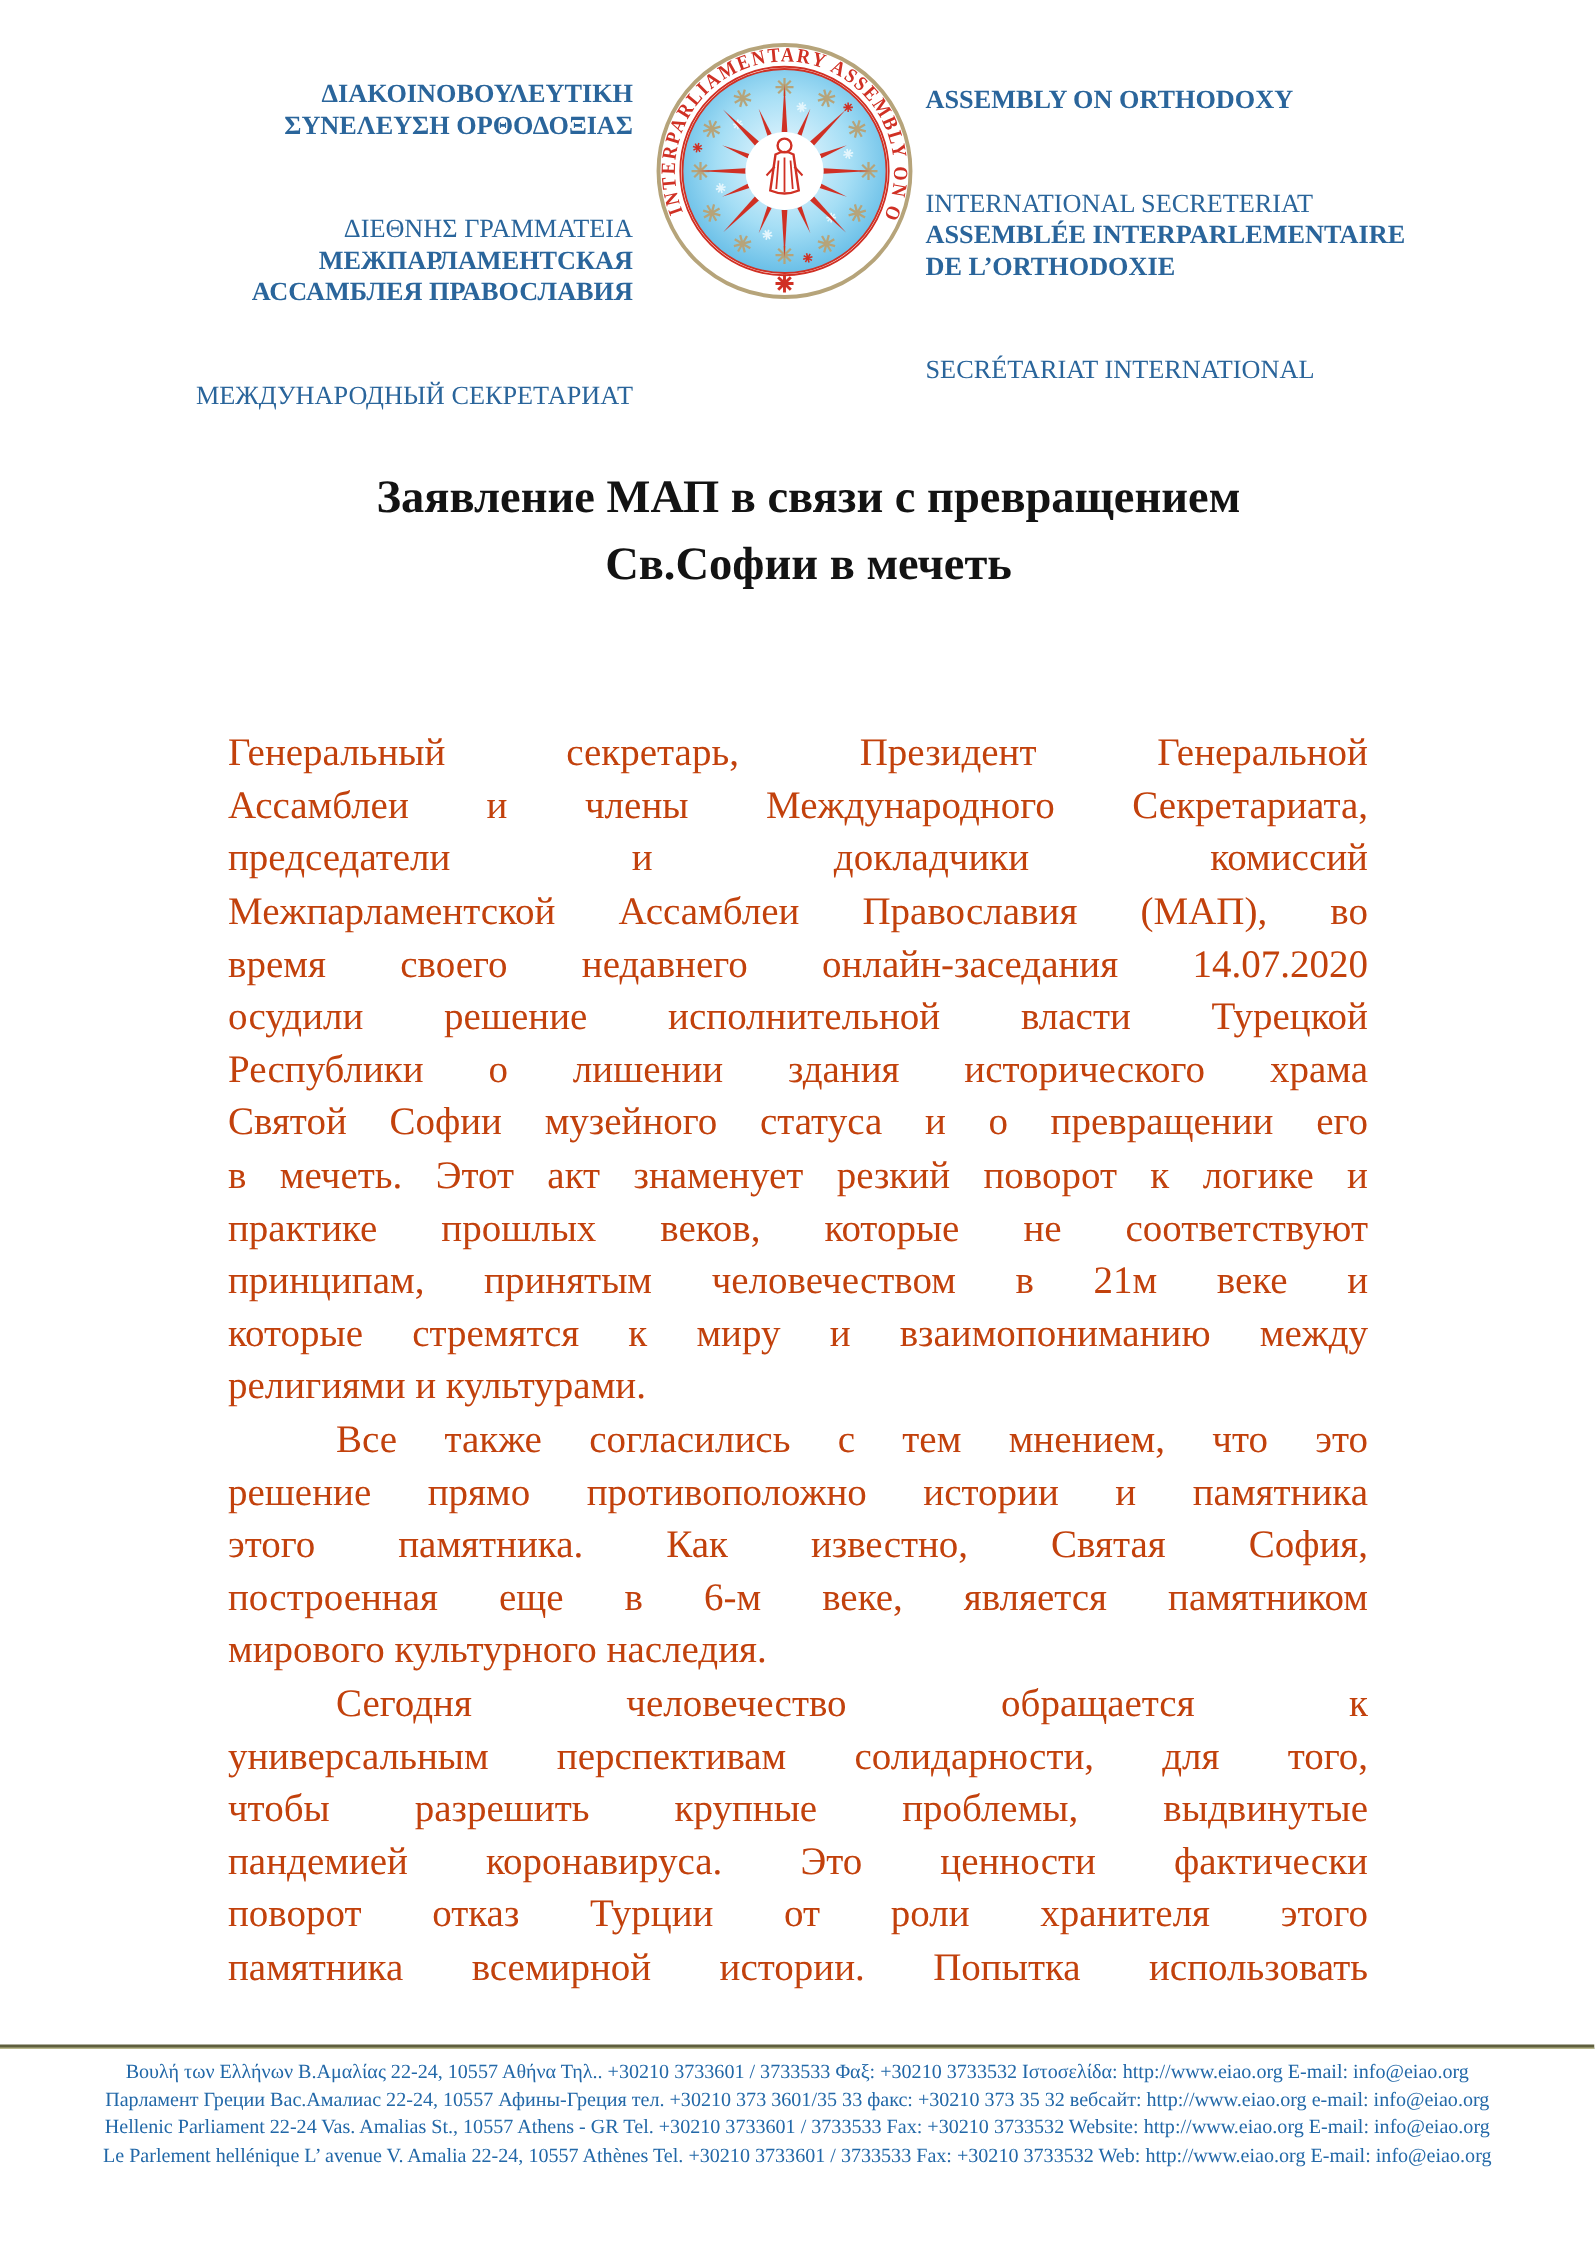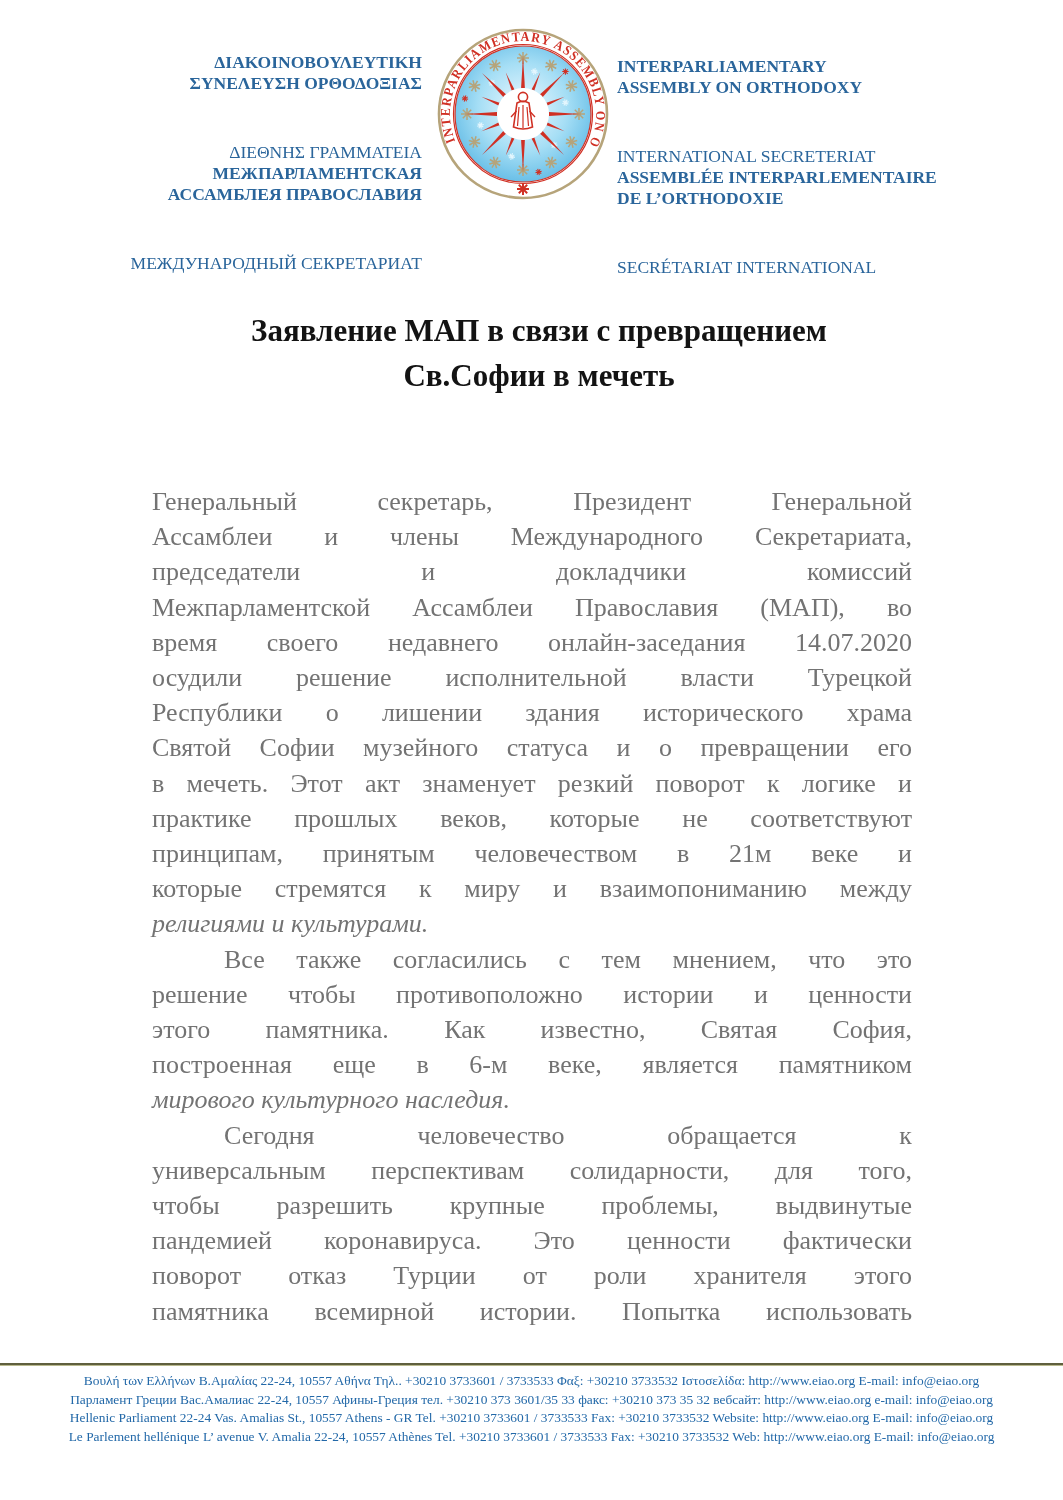--- a/index.html
+++ b/index.html
@@ -15,24 +15,24 @@
   .hl-b { font-weight:bold; }
   .hl-r { font-weight:normal;margin-top:48px; }
 
   .logo-wrap { position:absolute; top:28px; left:437px; width:172px; height:172px; }
 
   
   .doc-title { position:absolute; top:308px; left:0; width:1063px; text-align:center;
                font-weight:bold; font-size:31px; line-height:45px; color:#131313;padding-left:15px; }
 
   
-  .doc-body { position:absolute; top:484px; left:152px; width:760px; color:#737373;
+  .doc-body { position:absolute; top:484px; left:152px; width:760px; color:#c2410c;
               font-size:26px; }
   .bline { text-align:justify; text-align-last:justify; line-height:35.2px; }
-  .bline.lastline { text-align:left; text-align-last:left;font-style:italic; }
+  .bline.lastline { text-align:left; text-align-last:left; }
   .bline.indent { text-indent:72px; }
 
   
   .foot-rule { position:absolute; top:1363px; left:0; width:1063px; height:3px;
                background:#5f5f3e; border-bottom:1px solid #b9b98e; }
   .doc-footer { position:absolute; top:1372px; left:0; width:1063px; text-align:center; }
   .fline { font-weight:normal; font-size:13.4px; line-height:18.6px; color:#2268a8;
            white-space:nowrap; }
 </style>
 </head>
@@ -125,21 +125,20 @@
       <g stroke="#d03024" fill="none" stroke-width="1.6">
         <circle cx="86" cy="69" r="4.6"></circle>
         <path d="M80 75 Q86 71.5 92 75 L95.5 99 Q86 103 76.5 99 Z"></path>
         <path d="M82 79 L80.5 98 M86 77 L86 100 M90 79 L91.5 98" stroke-width="1.2"></path>
         <path d="M79.5 83 L74 89 M92.5 83 L98 89" stroke-width="1.3"></path>
       </g>
     </svg>
   </div>
 
   <div class="head-right">
-    <div class="hl-b">INTERPARLIAMENTARY</div>
     <div class="hl-b">ASSEMBLY ON ORTHODOXY</div>
     <div class="hl-r">INTERNATIONAL SECRETERIAT</div>
     <div class="hl-b">ASSEMBLÉE INTERPARLEMENTAIRE</div>
     <div class="hl-b">DE L’ORTHODOXIE</div>
     <div class="hl-r">SECRÉTARIAT INTERNATIONAL</div>
   </div>
 
   <div class="doc-title">
     <div>Заявление МАП в связи с превращением</div>
     <div>Св.Софии в мечеть</div>
@@ -156,21 +155,21 @@
         <div class="bline">Республики о лишении здания исторического храма</div>
         <div class="bline">Святой Софии музейного статуса и о превращении его</div>
         <div class="bline">в мечеть. Этот акт знаменует резкий поворот к логике и</div>
         <div class="bline">практике прошлых веков, которые не соответствуют</div>
         <div class="bline">принципам, принятым человечеством в 21м веке и</div>
         <div class="bline">которые стремятся к миру и взаимопониманию между</div>
         <div class="bline lastline">религиями и культурами.</div>
       </div>
       <div>
         <div class="bline indent">Все также согласились с тем мнением, что это</div>
-        <div class="bline">решение чтобы противоположно истории и ценности</div>
+        <div class="bline">решение прямо противоположно истории и памятника</div>
         <div class="bline">этого памятника. Как известно, Святая София,</div>
         <div class="bline">построенная еще в 6-м веке, является памятником</div>
         <div class="bline lastline">мирового культурного наследия.</div>
       </div>
       <div>
         <div class="bline indent">Сегодня человечество обращается к</div>
         <div class="bline">универсальным перспективам солидарности, для того,</div>
         <div class="bline">чтобы разрешить крупные проблемы, выдвинутые</div>
         <div class="bline">пандемией коронавируса. Это ценности фактически</div>
         <div class="bline">поворот отказ Турции от роли хранителя этого</div>

